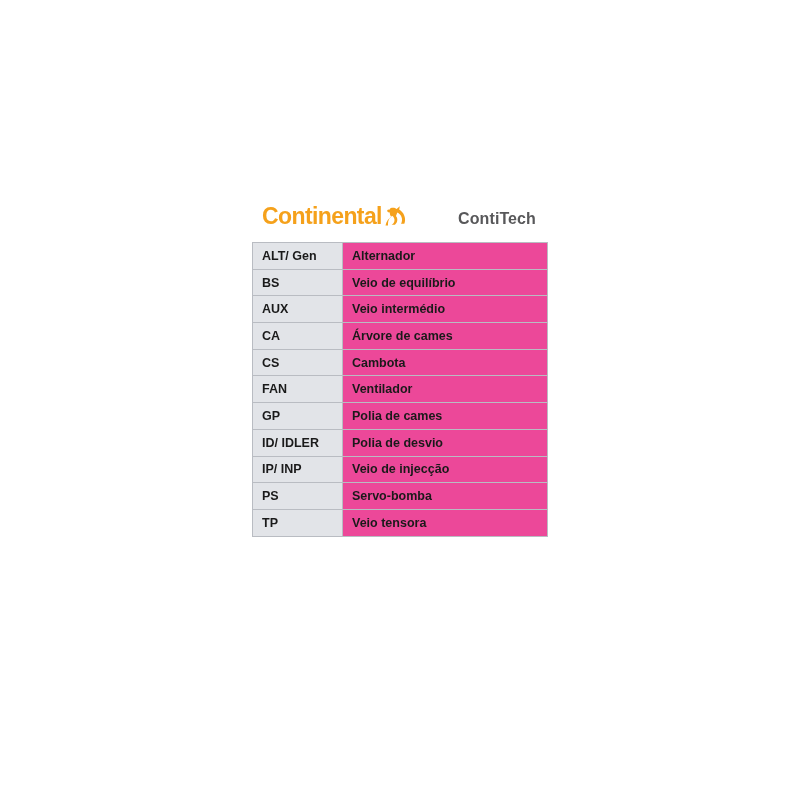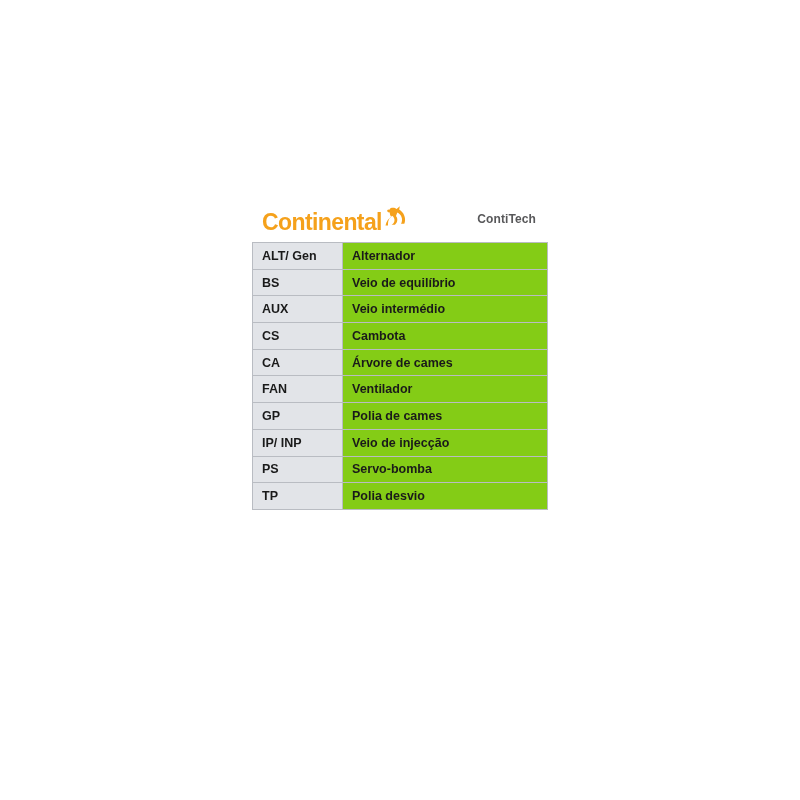--- a/index.html
+++ b/index.html
@@ -29,36 +29,36 @@
     display: flex;
     align-items: center;
     justify-content: space-between;
     height: 46px;
     background: #ffffff;
     padding: 0 12px 0 10px;
     box-sizing: border-box;
   }
   .brand {
     display: flex;
-    align-items: flex-end;
+    align-items: flex-start;
   }
   .brand-word {
     font-family: "Liberation Sans", sans-serif;
     font-size: 23px;
     font-weight: bold;
     letter-spacing: -0.6px;
     color: #f5a11b;
     line-height: 1;
   }
   .horse-icon {
     display: block;
     margin-bottom: 3px;
   }
   .sub-brand {
-    font-size: 12px;
+    font-size: 16px;
     font-weight: bold;
     color: #58585a;
     letter-spacing: 0.1px;
     margin-left: 18px;
   }
   table.legend-table {
     border-collapse: collapse;
     width: 296px;
     table-layout: fixed;
     padding-left: 22px;
@@ -74,21 +74,21 @@
     vertical-align: middle;
     height: 25.7px;
   }
   td.abbr {
     width: 80px;
     background: #e2e4e8;
     font-weight: bold;
     white-space: nowrap;
   }
   td.desc {
-    background: #84cc16;
+    background: #ec4899;
     font-weight: bold;
     padding-left: 8px;
   }
 </style>
 </head>
 <body>
 
 <div class="page">
   <div class="legend-card">
 
@@ -112,44 +112,48 @@
         </tr>
         <tr>
           <td class="abbr">BS</td>
           <td class="desc">Veio de equilíbrio</td>
         </tr>
         <tr>
           <td class="abbr">AUX</td>
           <td class="desc">Veio intermédio</td>
         </tr>
         <tr>
+          <td class="abbr">CA</td>
+          <td class="desc">Árvore de cames</td>
+        </tr>
+        <tr>
           <td class="abbr">CS</td>
           <td class="desc">Cambota</td>
-        </tr>
-        <tr>
-          <td class="abbr">CA</td>
-          <td class="desc">Árvore de cames</td>
         </tr>
         <tr>
           <td class="abbr">FAN</td>
           <td class="desc">Ventilador</td>
         </tr>
         <tr>
           <td class="abbr">GP</td>
           <td class="desc">Polia de cames</td>
+        </tr>
+        <tr>
+          <td class="abbr">ID/ IDLER</td>
+          <td class="desc">Polia de desvio</td>
         </tr>
         <tr>
           <td class="abbr">IP/ INP</td>
           <td class="desc">Veio de injecção</td>
         </tr>
         <tr>
           <td class="abbr">PS</td>
           <td class="desc">Servo-bomba</td>
         </tr>
         <tr>
           <td class="abbr">TP</td>
-          <td class="desc">Polia desvio</td>
+          <td class="desc">Veio tensora</td>
         </tr>
       </tbody>
     </table>
 
   </div>
 </div>
 
 </body></html>

